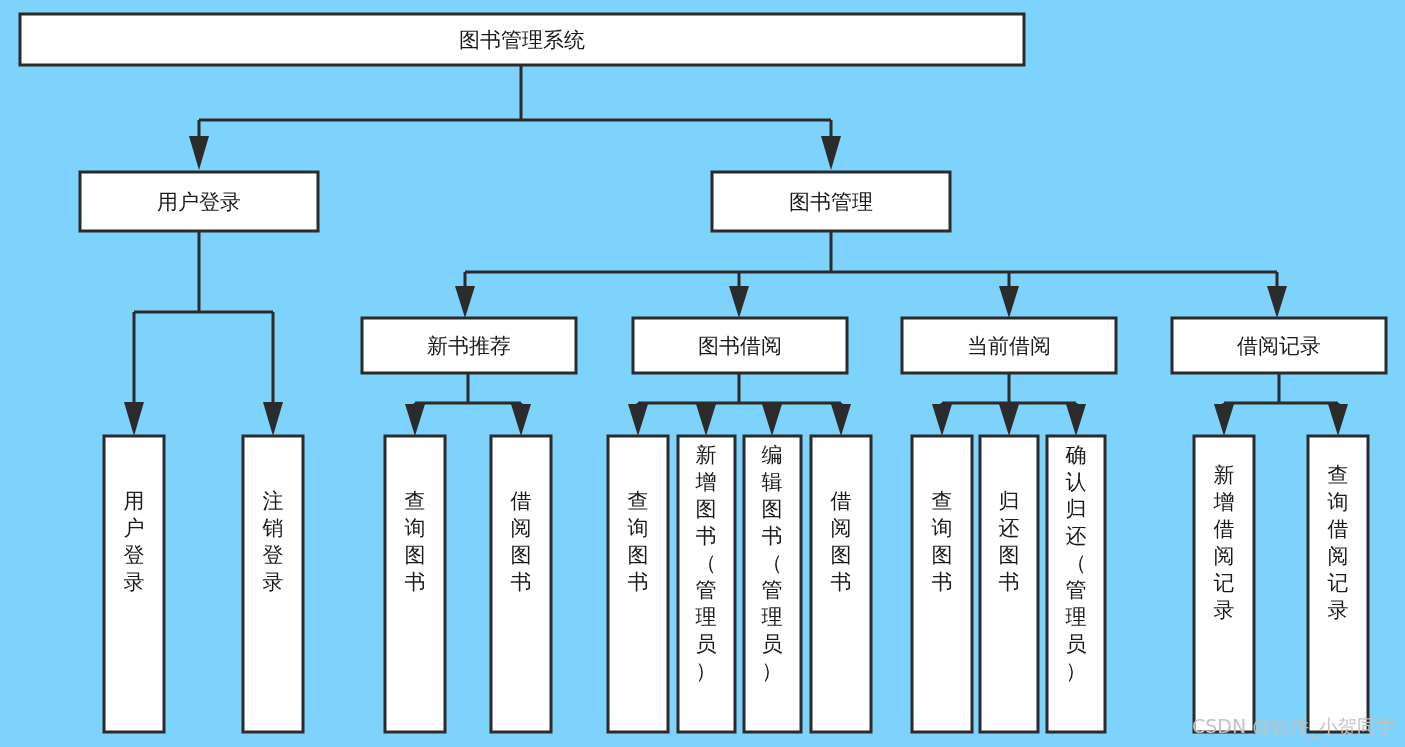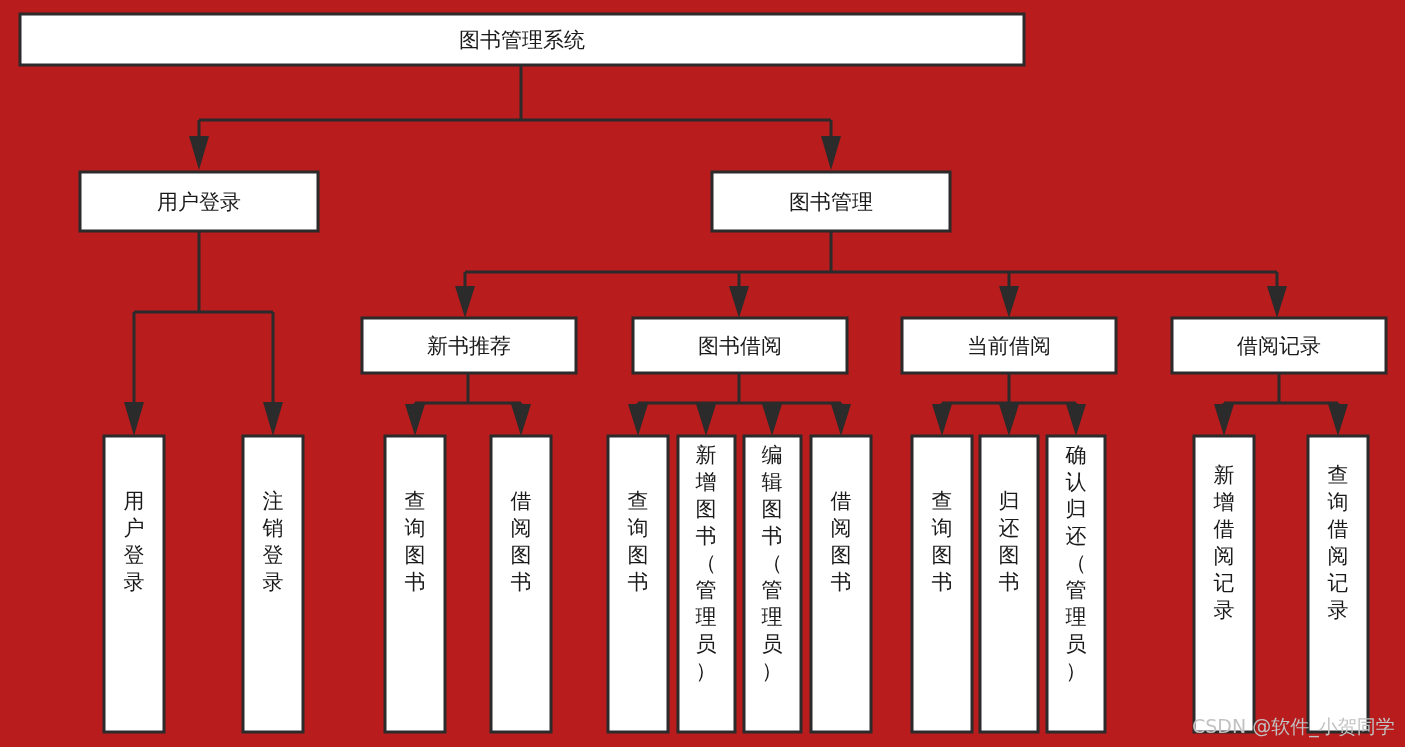--- a/index.html
+++ b/index.html
@@ -8,21 +8,21 @@
     padding: 0;
     background: #ffffff;
   }
   body {
     font-family: "DejaVu Sans", "Liberation Sans", sans-serif;
   }
   #diagram-root {
     position: relative;
     width: 1405px;
     height: 747px;
-    background: #b91c1c;
+    background: #7dd3fc;
     overflow: hidden;
   }
   svg.diagram-canvas {
     position: absolute;
     left: 0;
     top: 0;
     width: 1405px;
     height: 747px;
     display: block;
   }

